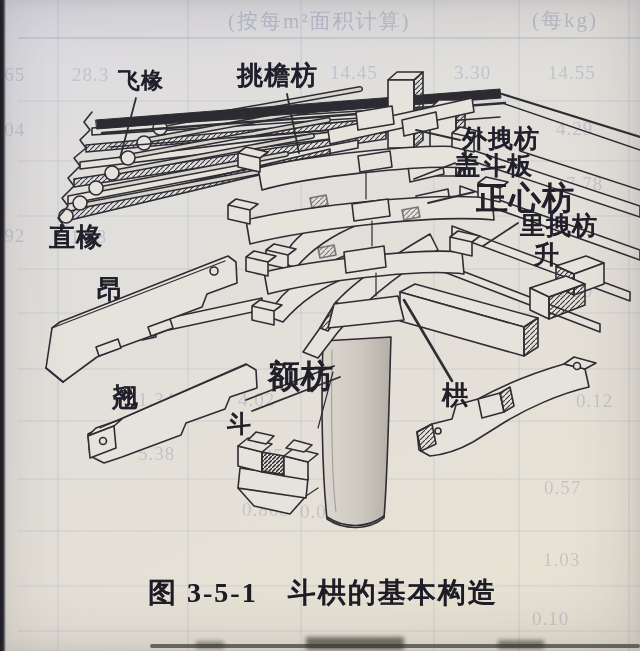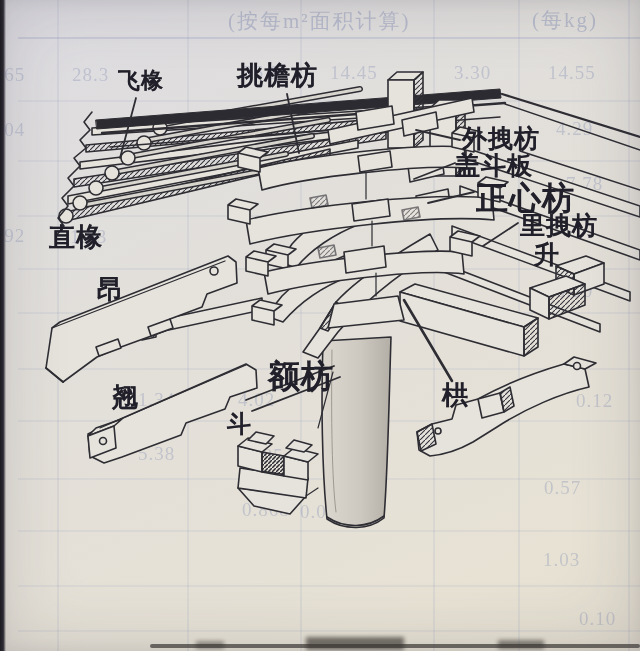--- a/index.html
+++ b/index.html
@@ -73,21 +73,21 @@
         <div class="ghost-num" style="left: 556px; top: 280px;">0.90</div>
         <div class="ghost-num" style="left: 138px; top: 389px;">1.34</div>
         <div class="ghost-num" style="left: 238px; top: 389px;">4.02</div>
         <div class="ghost-num" style="left: 548px; top: 390px; margin-left: 28px;">0.12</div>
         <div class="ghost-num" style="left: 138px; top: 443px;">5.38</div>
         <div class="ghost-num" style="left: 236px; top: 445px;">30.95</div>
         <div class="ghost-num" style="left: 544px; top: 445px; margin-top: 32px;">0.57</div>
         <div class="ghost-num" style="left: 242px; top: 499px;">0.868</div>
         <div class="ghost-num" style="left: 300px; top: 501px;">0.015</div>
         <div class="ghost-num" style="left: 543px; top: 549px;">1.03</div>
-        <div class="ghost-num" style="left: 532px; top: 608px; margin-left: 47px;">0.10</div>
+        <div class="ghost-num" style="left: 532px; top: 608px;">0.10</div>
       </div>
   </div>
 
   <svg class="draw" width="640" height="651" viewBox="0 0 640 651">
     <defs>
       <pattern id="hatch" width="5" height="5" patternUnits="userSpaceOnUse">
         <path d="M0,5 L5,0" stroke="#34333b" stroke-width="1.1"></path>
       </pattern>
       <pattern id="hatch2" width="4" height="4" patternUnits="userSpaceOnUse">
         <path d="M0,4 L4,0" stroke="#2c2b32" stroke-width="1.5"></path>
@@ -286,20 +286,21 @@
       <div class="label" style="left: 520px; top: 209px; font-size: 25px;">里拽枋</div>
       <div class="label" style="left: 534px; top: 238px; font-size: 25px;">升</div>
       <div class="label" style="left: 49px; top: 220px; font-size: 26px;">直椽</div>
       <div class="label" style="left: 97px; top: 272px; font-size: 26px;">昂</div>
       <div class="label" style="left: 112px; top: 380px; font-size: 26px;">翘</div>
       <div class="label" style="left: 268px; top: 355px; font-size: 32px;">额枋</div>
       <div class="label" style="left: 227px; top: 408px; font-size: 24px;">斗</div>
       <div class="label" style="left: 442px; top: 378px; font-size: 26px;">栱</div>
     </div>
 
+  <div class="caption">图 3-5-1　斗栱的基本构造</div>
 
   <div class="bottom-rule"></div>
   <div class="blob b1"></div>
   <div class="blob b2"></div>
   <div class="blob b3"></div>
   <div class="edge-left"></div>
   <div class="vignette"></div>
 </div>
 
 </body></html>

